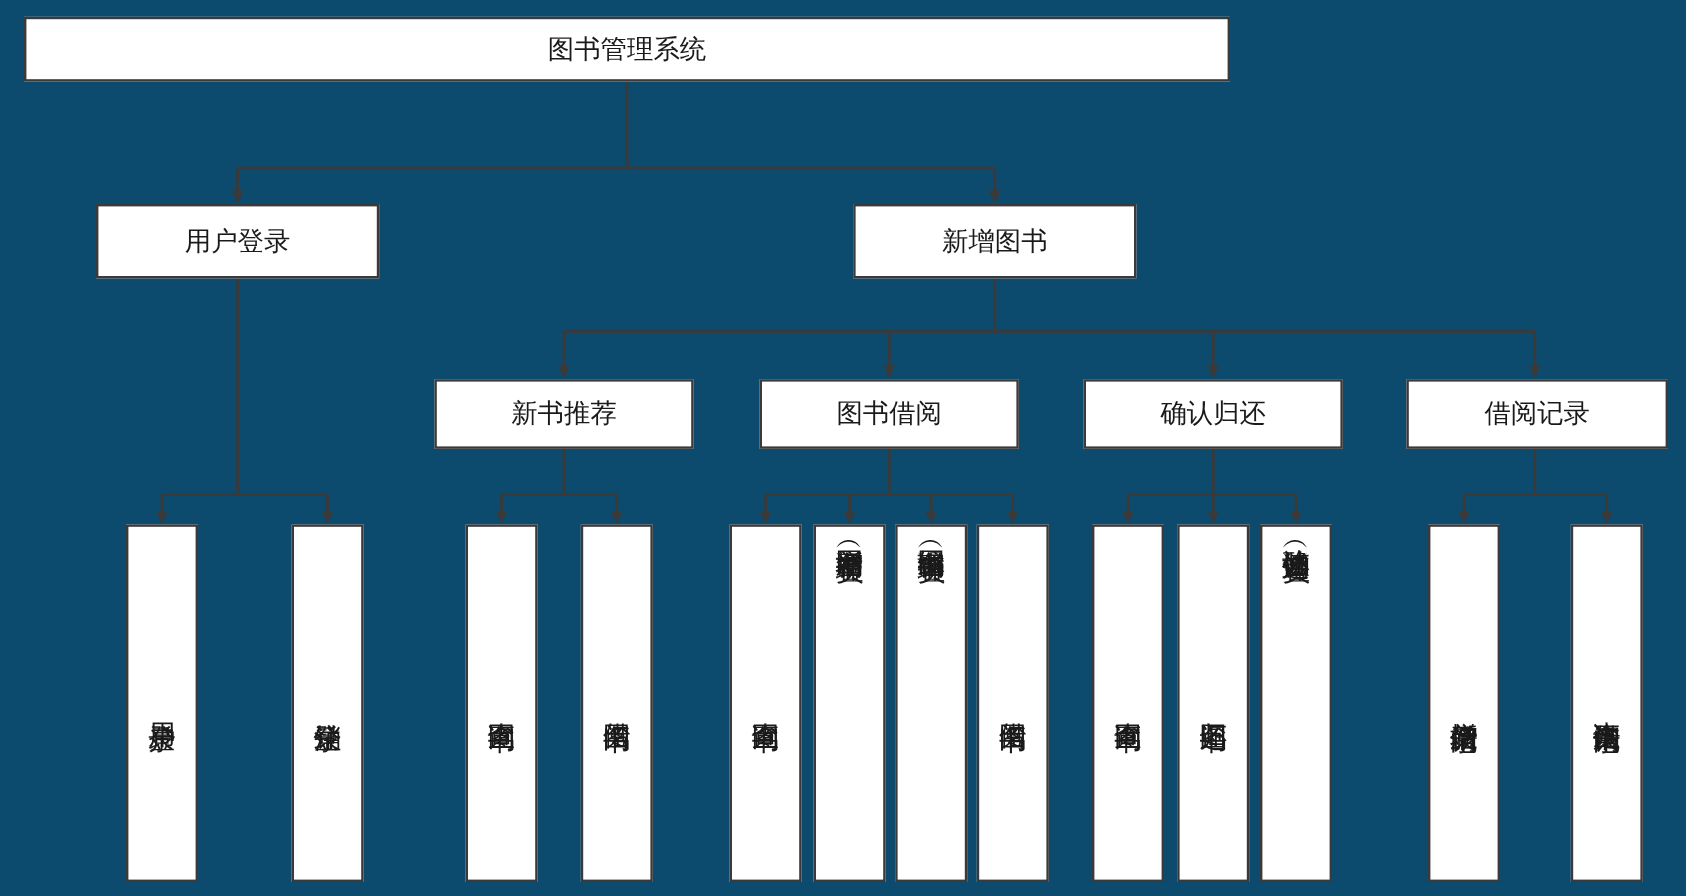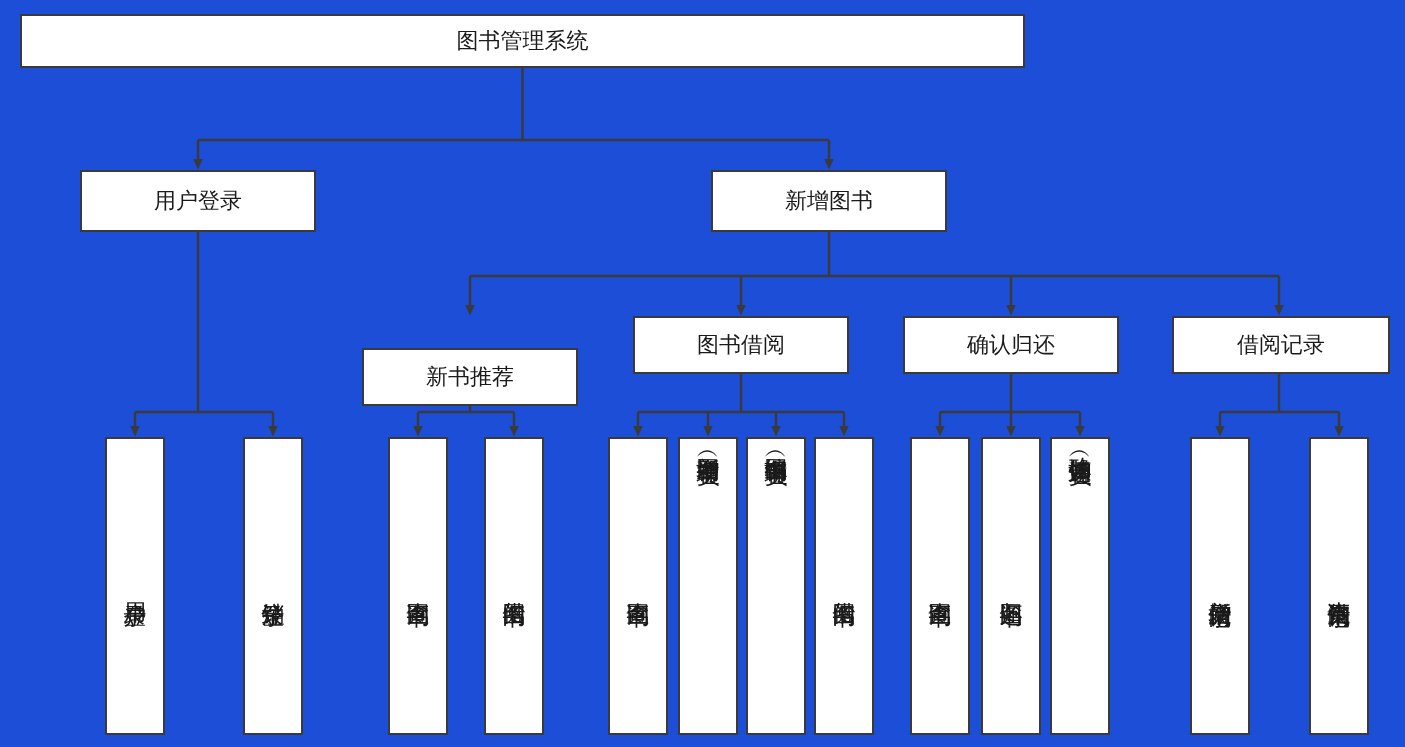--- a/index.html
+++ b/index.html
@@ -7,21 +7,21 @@
     padding: 0;
     background: #ffffff;
   }
   body {
     font-family: "Liberation Sans", "DejaVu Sans", sans-serif;
   }
   #canvas {
     position: relative;
     width: 1405px;
     height: 747px;
-    background: #1d4ed8;
+    background: #0c4a6e;
     overflow: hidden;
   }
   #edges {
     position: absolute;
     left: 0;
     top: 0;
     width: 1405px;
     height: 747px;
   }
   .node {
@@ -117,21 +117,21 @@
   <div id="node-layer">
       <div class="node horiz" style="left: 20px; top: 14px; width: 1005px; height: 54px;">
         <span class="node-label">图书管理系统</span>
       </div>
       <div class="node horiz" style="left: 80px; top: 170px; width: 236px; height: 62px;">
         <span class="node-label">用户登录</span>
       </div>
       <div class="node horiz" style="left: 711px; top: 170px; width: 236px; height: 62px;">
         <span class="node-label">新增图书</span>
       </div>
-      <div class="node horiz" style="left: 362px; top: 316px; width: 216px; height: 58px; margin-top: 32px;">
+      <div class="node horiz" style="left: 362px; top: 316px; width: 216px; height: 58px;">
         <span class="node-label">新书推荐</span>
       </div>
       <div class="node horiz" style="left: 633px; top: 316px; width: 216px; height: 58px; justify-content: center;">
         <span class="node-label">图书借阅</span>
       </div>
       <div class="node horiz" style="left: 903px; top: 316px; width: 216px; height: 58px;">
         <span class="node-label">确认归还</span>
       </div>
       <div class="node horiz" style="left: 1172px; top: 316px; width: 218px; height: 58px;">
         <span class="node-label">借阅记录</span>

